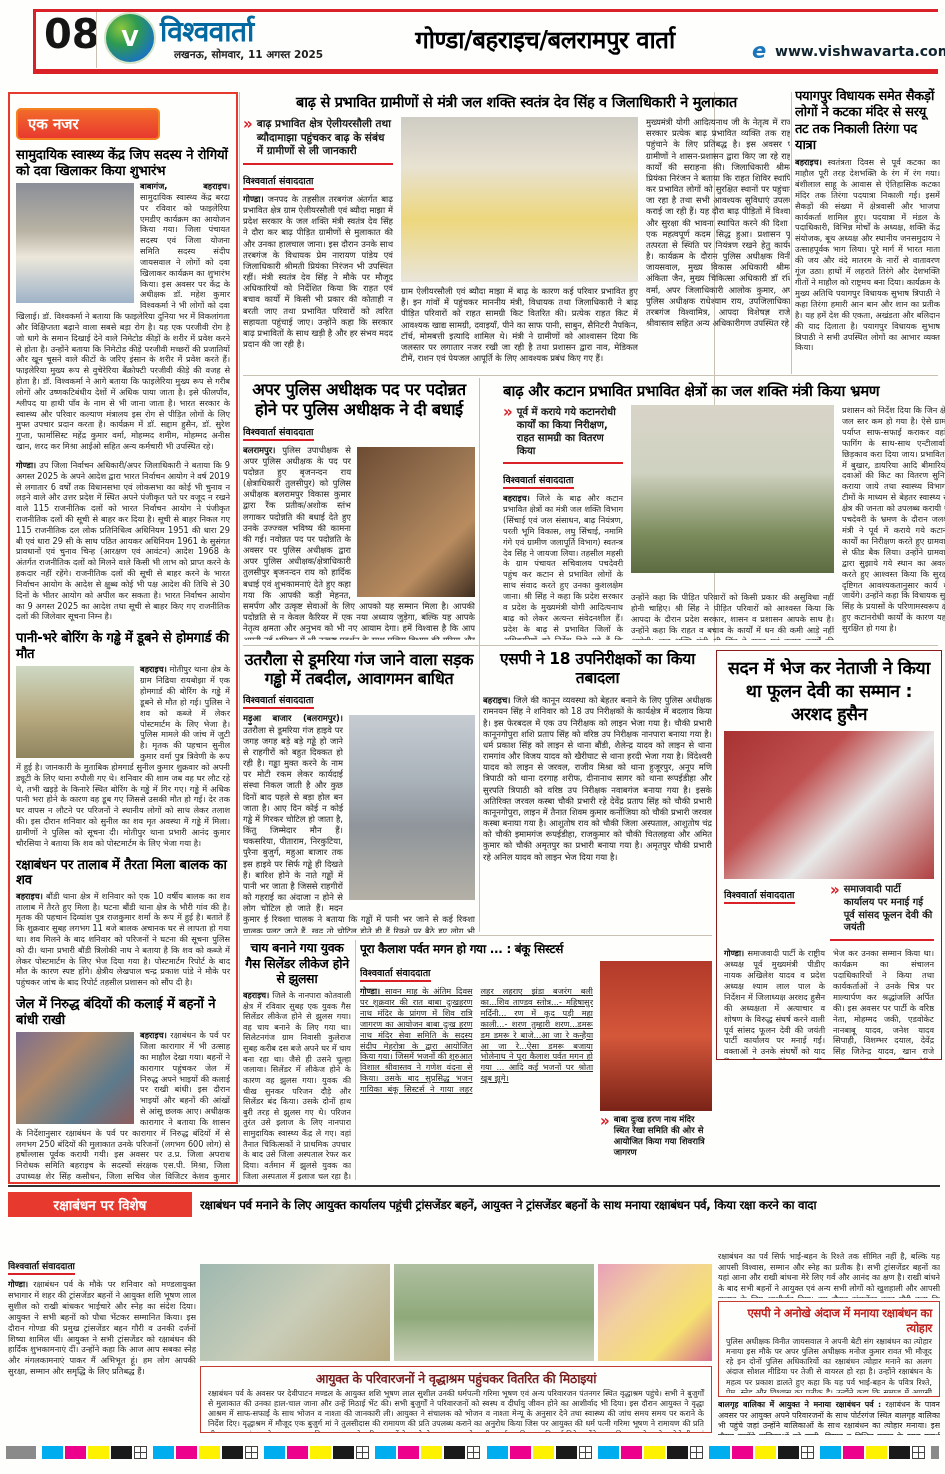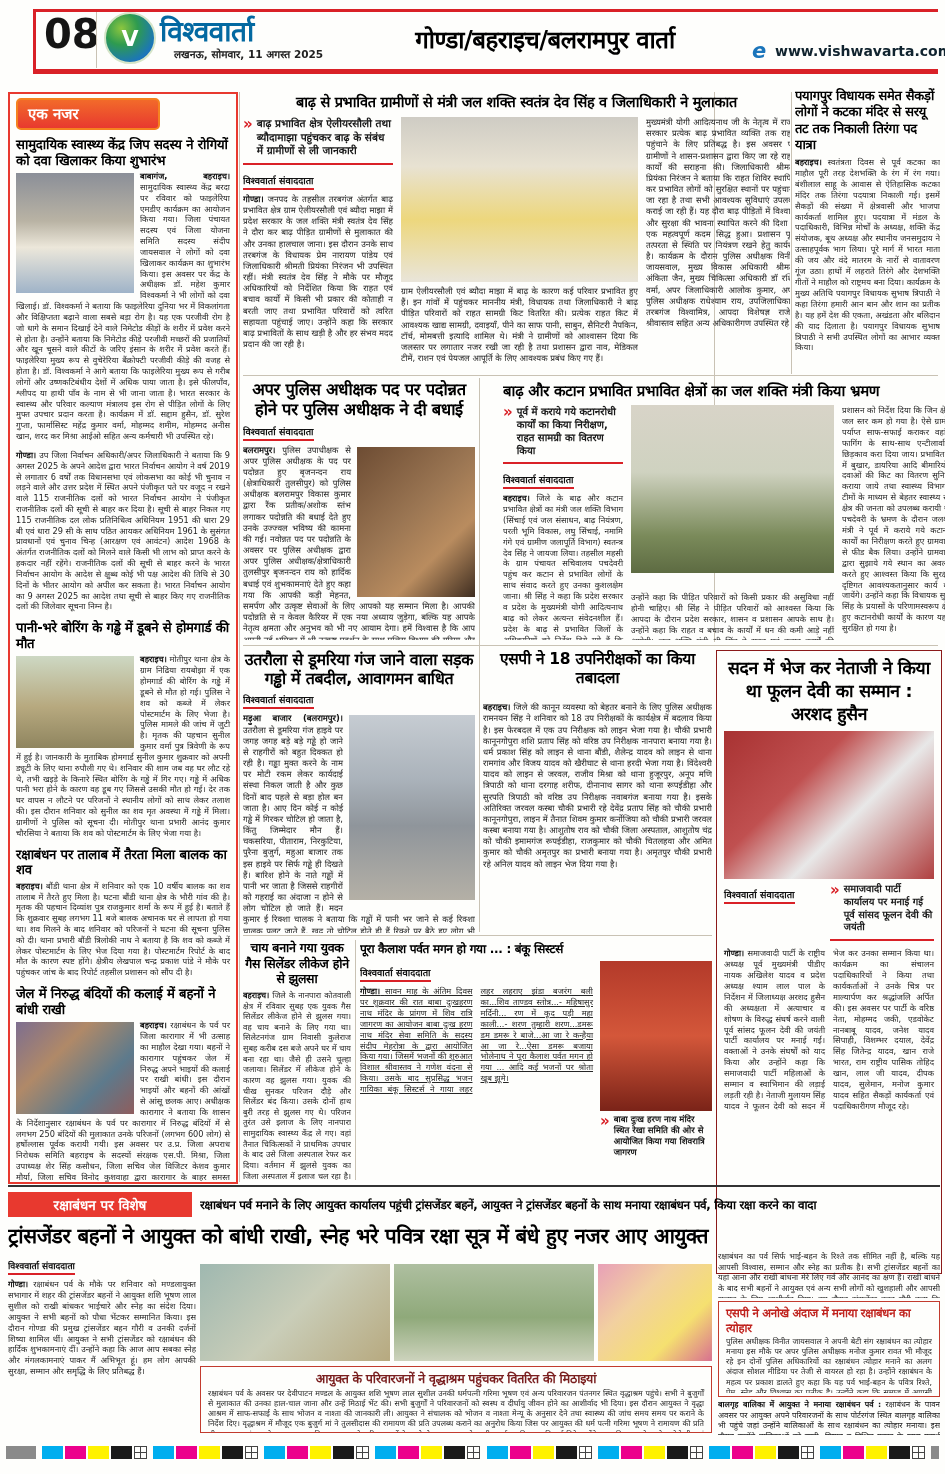--- a/index.html
+++ b/index.html
@@ -34,21 +34,21 @@
   .ph-lead{background:linear-gradient(180deg,#cfccc4 0%,#e8e2d2 30%,#edd77d 62%,#e9e5da 100%);}
   .ph-office{background:linear-gradient(135deg,#6d4c33 0%,#9b7653 45%,#b98c5f 70%,#3e2d20 100%);}
   .ph-katan{background:linear-gradient(180deg,#d8d4c8 0%,#cfd2c0 40%,#7a8a5a 78%,#5d6b42 100%);}
   .ph-road{background:linear-gradient(180deg,#c6ccd2 0%,#aab2ba 35%,#8f959b 60%,#b4b0a6 100%);}
   .ph-phoolan{background:linear-gradient(135deg,#a83232 0%,#c05050 35%,#e8e8e8 60%,#b04040 100%);}
   .ph-temple{background:linear-gradient(180deg,#b33a2a 0%,#d4573a 50%,#7a2318 100%);}
   .ph-sofa{background:linear-gradient(135deg,#9fb8b0 0%,#c9cdb8 50%,#b7a97f 100%);}
   .ph-garden{background:linear-gradient(180deg,#aebfa0 0%,#8fa97a 55%,#cdd3bd 100%);}
   .ph-kids{background:linear-gradient(135deg,#e8a0b8 0%,#f2d0a0 35%,#f5e070 70%,#d87090 100%);}
   
-  .en-box{left:8px;top:92px;width:230px;height:1092px;border:2px solid #e8392f;padding:3px 6px;box-sizing:border-box;}
+  .en-box{left:8px;top:92px;width:230px;height:1092px;border:2px solid #e8392f;padding:13px 6px;box-sizing:border-box;}
   .en-head{background:linear-gradient(180deg,#f26a2a,#e8392f);border:2px solid #f58220;border-radius:5px;
            color:#fff;font-weight:800;font-size:15px;padding:3px 10px 5px;width:120px;margin:1px 0 7px;}
   .en-title{font-size:13.2px;font-weight:800;line-height:1.18;margin:3px 0 3px;color:#000;letter-spacing:-0.2px;}
   .en-body{font-size:8.2px;line-height:1.32;text-align:justify;color:#262626;}
   .en-photo{float:left;width:118px;height:92px;margin:2px 6px 2px 0;}
   .en-art{margin-bottom:8px;}
   
   .redbox{border:1.5px solid #c23b2e;box-sizing:border-box;padding:3px 7px;}
   .phoolan-box{border:1.5px solid #8b1a1a;box-sizing:border-box;padding:6px 7px;}
   .nowrap{white-space:nowrap;overflow:hidden;}
@@ -207,27 +207,27 @@
     <div class="byline">विश्ववार्ता संवाददाता</div>
     <div class="body">
       <span class="photo ph-road" style="float:right;width:126px;height:185px;margin:2px 0 3px 6px;"></span>
       <span class="dl">मड़ुआ बाजार (बलरामपुर)।</span>
       <span>उतरौला से डूमरिया गंज हाइवे पर जगह जगह बड़े बड़े गड्ढे हो जाने से राहगीरों को बहुत दिक्कत हो रही है। गड्ढा मुक्त करने के नाम पर मोटी रकम लेकर कार्यदाई संस्था निकल जाती है और कुछ दिनों बाद पहले से बड़ा होल बन जाता है। आए दिन कोई न कोई गड्ढे में गिरकर चोटिल हो जाता है, किंतु जिम्मेदार मौन हैं। चकसरिया, पीताराम, निरकुटिया, पुरैना बुजुर्ग, महुआ बाजार तक इस हाइवे पर सिर्फ गड्ढे ही दिखते हैं। बारिश होने के नाते गड्ढों में पानी भर जाता है जिससे राहगीरों को गहराई का अंदाजा न होने से लोग चोटिल हो जाते हैं। मदन कुमार ई रिक्शा चालक ने बताया कि गड्ढों में पानी भर जाने से कई रिक्शा चालक पलट जाते हैं, खुद तो चोटिल होते ही हैं रिक्शे पर बैठे हुए लोग भी चोटिल होते हैं। शीप राम, सीता राम, गोपाल चौधरी, सुरेश कुमार, ने सड़क मार्ग को शासन प्रशासन से गड्ढा मुक्त कराए जाने की मांग की है।</span>
     </div>
   </div>
 
   <div class="art" style="left:483px;top:650px;width:229px;height:283px;">
     <div class="title" style="font-size:15.5px;line-height:1.2;text-align:center;">एसपी ने 18 उपनिरीक्षकों का किया तबादला</div>
-    <div class="body" style="margin-top:15px;">
+    <div class="body" style="margin-top:8px;">
       <span class="dl">बहराइच।</span>
       <span>जिले की कानून व्यवस्था को बेहतर बनाने के लिए पुलिस अधीक्षक रामनयन सिंह ने शनिवार को 18 उप निरीक्षकों के कार्यक्षेत्र में बदलाव किया है। इस फेरबदल में एक उप निरीक्षक को लाइन भेजा गया है। चौकी प्रभारी कानूनगोपुरा शशि प्रताप सिंह को वरिष्ठ उप निरीक्षक नानपारा बनाया गया है। धर्म प्रकाश सिंह को लाइन से थाना बौंडी, शैलेन्द्र यादव को लाइन से थाना रामगांव और विजय यादव को खैरीघाट से थाना हरदी भेजा गया है। विंदेश्वरी यादव को लाइन से जरवल, राजीव मिश्रा को थाना हुजूरपुर, अनूप मणि त्रिपाठी को थाना दरगाह शरीफ, दीनानाथ सागर को थाना रूपईडीहा और सुरपति त्रिपाठी को वरिष्ठ उप निरीक्षक नवाबगंज बनाया गया है। इसके अतिरिक्त जरवल कस्बा चौकी प्रभारी रहे देवेंद्र प्रताप सिंह को चौकी प्रभारी कानूनगोपुरा, लाइन में तैनात शिवम कुमार कर्नोजिया को चौकी प्रभारी जरवल कस्बा बनाया गया है। आशुतोष राव को चौकी जिला अस्पताल, आशुतोष चंद्र को चौकी इमामगंज रूपईडीहा, राजकुमार को चौकी चितलहवा और अमित कुमार को चौकी अमृतपुर का प्रभारी बनाया गया है। अमृतपुर चौकी प्रभारी रहे अनिल यादव को लाइन भेज दिया गया है।</span>
     </div>
   </div>
 
-  <div class="art phoolan-box" style="left:716px;top:650px;width:226px;height:624px;">
+  <div class="art phoolan-box" style="left:716px;top:650px;width:226px;height:410px;">
     <div class="title" style="font-size:17.5px;line-height:1.3;text-align:center;">सदन में भेज कर नेताजी ने किया था फूलन देवी का सम्मान : अरशद हुसैन</div>
     <div class="photo ph-phoolan" style="width:100%;height:148px;margin:6px 0 4px;"></div>
     <div style="display:flex;gap:6px;align-items:flex-start;">
       <div style="width:100px;flex:none;">
         <div class="byline">विश्ववार्ता संवाददाता</div>
       </div>
       <div style="flex:1;">
         <div class="kicker" style="font-size:9.8px;">
           <span class="arw">»</span>
           <span>समाजवादी पार्टी कार्यालय पर मनाई गई पूर्व सांसद फूलन देवी की जयंती</span>
@@ -266,21 +266,20 @@
           <span>बाबा दुःख हरण नाथ मंदिर स्थित रेखा समिति की ओर से आयोजित किया गया शिवरात्रि जागरण</span>
         </div>
       </div>
     </div>
   </div>
 
   <div class="abs" style="left:8px;top:1185px;width:932px;height:2px;background:#333;"></div>
   <div class="abs" style="left:8px;top:1192px;width:184px;height:25px;background:#e8392f;color:#fff;font-weight:800;font-size:13.5px;
        display:flex;align-items:center;justify-content:center;">रक्षाबंधन पर विशेष</div>
   <div class="abs title nowrap" style="left:200px;top:1196px;width:740px;font-size:11.8px;">रक्षाबंधन पर्व मनाने के लिए आयुक्त कार्यालय पहुंची ट्रांसजेंडर बहनें, आयुक्त ने ट्रांसजेंडर बहनों के साथ मनाया रक्षाबंधन पर्व, किया रक्षा करने का वादा</div>
-  <div class="abs title nowrap" style="left:8px;top:1221px;width:932px;font-size:20.5px;">ट्रांसजेंडर बहनों ने आयुक्त को बांधी राखी, स्नेह भरे पवित्र रक्षा सूत्र में बंधे हुए नजर आए आयुक्त</div>
 
   <div class="art" style="left:8px;top:1254px;width:188px;height:180px;">
     <div class="byline" style="font-size:9px;">विश्ववार्ता संवाददाता</div>
     <div class="body" style="font-size:8.2px;">
       <span class="dl">गोण्डा।</span>
       <span>रक्षाबंधन पर्व के मौके पर शनिवार को मण्डलायुक्त सभागार में शहर की ट्रांसजेंडर बहनों ने आयुक्त शशि भूषण लाल सुशील को राखी बांधकर भाईचारे और स्नेह का संदेश दिया। आयुक्त ने सभी बहनों को पौधा भेंटकर सम्मानित किया। इस दौरान गोण्डा की प्रमुख ट्रांसजेंडर बहन गौरी व उनकी दर्जनों शिष्या शामिल थीं। आयुक्त ने सभी ट्रांसजेंडर को रक्षाबंधन की हार्दिक शुभकामनाएं दीं। उन्होंने कहा कि आज आप सबका स्नेह और मंगलकामनाएं पाकर मैं अभिभूत हूं। हम लोग आपकी सुरक्षा, सम्मान और समृद्धि के लिए प्रतिबद्ध हैं।</span>
     </div>
   </div>
 
   <div class="abs photo ph-sofa" style="left:200px;top:1264px;width:190px;height:97px;"></div>
@@ -288,21 +287,21 @@
   <div class="abs photo ph-kids" style="left:598px;top:1264px;width:114px;height:97px;"></div>
 
   <div class="art redbox" style="left:200px;top:1366px;width:512px;height:67px;">
     <div class="title" style="font-size:12.5px;text-align:center;color:#7a1f1f;">आयुक्त के परिवारजनों ने वृद्धाश्रम पहुंचकर वितरित की मिठाइयां</div>
     <div class="body" style="font-size:7.8px;line-height:1.3;margin-top:2px;">रक्षाबंधन पर्व के अवसर पर देवीपाटन मण्डल के आयुक्त शशि भूषण लाल सुशील उनकी धर्मपत्नी गरिमा भूषण एवं अन्य परिवारजन पंतनगर स्थित वृद्धाश्रम पहुंचे। सभी ने बुजुर्गों से मुलाकात की उनका हाल-चाल जाना और उन्हें मिठाई भेंट की। सभी बुजुर्गों ने परिवारजनों को स्वस्थ व दीर्घायु जीवन होने का आशीर्वाद भी दिया। इस दौरान आयुक्त ने वृद्धा आश्रम में साफ-सफाई के साथ भोजन व नाश्ता की जानकारी ली। आयुक्त ने संचालक को भोजन व नाश्ता मेन्यू के अनुसार देने तथा स्वास्थ्य की जांच समय समय पर कराने के निर्देश दिए। वृद्धाश्रम में मौजूद एक बुजुर्ग मां ने तुलसीदास की रामायण की प्रति उपलब्ध कराने का अनुरोध किया जिस पर आयुक्त की धर्म पत्नी गरिमा भूषण ने रामायण की प्रति शीघ्र आश्रम पहुंच जाने का आश्वासन दिया। आयुक्त के परिवार जनों के आने से वृद्धा आश्रम के सभी बुजुर्ग काफी प्रसन्न दिखाई दिये उन्होंने कहा की आप लोग हमेशा ऐसे ही यहां आते रहिए।</div>
   </div>
 
   <div class="art" style="left:718px;top:1252px;width:222px;height:183px;">
     <div class="body" style="font-size:8px;height:46px;overflow:hidden;">रक्षाबंधन का पर्व सिर्फ भाई-बहन के रिश्ते तक सीमित नहीं है, बल्कि यह आपसी विश्वास, सम्मान और स्नेह का प्रतीक है। सभी ट्रांसजेंडर बहनों का यहां आना और राखी बांधना मेरे लिए गर्व और आनंद का क्षण है। राखी बांधने के बाद सभी बहनों ने आयुक्त एवं अन्य सभी लोगों को खुशहाली और आपसी सद्भाव के लिए आशीर्वाद दिया। इस दौरान ट्रांसजेंडर बहन गौरी कहा कि देवीपाटन मण्डल में शायद पहली बार ऐसा हुआ है कि ट्रांसजेंडर बहनों ने आयुक्त कार्यालय पहुंचकर आयुक्त को राखी बांधकर पर्व को खास ढंग से मनाया है। इस मौके पर मुख्य विकास अधिकारी, अपर आयुक्त, अपर पुलिस अधीक्षक व अन्य अतिथि गण उपस्थित रहे।</div>
     <div class="redbox" style="margin-top:3px;">
-      <div class="title" style="font-size:11.5px;color:#c0231e;text-align:left;">एसपी ने अनोखे अंदाज में मनाया रक्षाबंधन का त्योहार</div>
+      <div class="title" style="font-size:11.5px;color:#c0231e;text-align:right;">एसपी ने अनोखे अंदाज में मनाया रक्षाबंधन का त्योहार</div>
       <div class="body" style="font-size:7.8px;line-height:1.3;margin-top:2px;height:56px;overflow:hidden;">पुलिस अधीक्षक विनीत जायसवाल ने अपनी बेटी संग रक्षाबंधन का त्योहार मनाया इस मौके पर अपर पुलिस अधीक्षक मनोज कुमार रावत भी मौजूद रहे इन दोनों पुलिस अधिकारियों का रक्षाबंधन त्योहार मनाने का अलग अंदाज सोशल मीडिया पर तेजी से वायरल हो रहा है। उन्होंने रक्षाबंधन के महत्व पर प्रकाश डालते हुए कहा कि यह पर्व भाई-बहन के पवित्र रिश्ते, प्रेम, स्नेह और विश्वास का प्रतीक है। उन्होंने कहा कि समाज में आपसी प्रेम, सम्मान और सहयोग की भावना बनाए रखने के लिए ऐसे पर्व अहम भूमिका निभाते हैं।</div>
     </div>
     <div class="body" style="font-size:7.9px;margin-top:3px;">
       <span class="dl">बालगृह बालिका में आयुक्त ने मनाया रक्षाबंधन पर्व :</span>
       <span>रक्षाबंधन के पावन अवसर पर आयुक्त अपने परिवारजनों के साथ पोर्टरगंज स्थित बालगृह बालिका भी पहुंचे जहां उन्होंने बालिकाओं के साथ रक्षाबंधन का त्योहार मनाया। इस दौरान उन्होंने बालिकाओं को राखी, मिष्ठान व विभिन्न प्रकार के खाद्य पदार्थ वितरित किए। आयुक्त ने सभी बालिकाओं को रक्षाबंधन की हार्दिक शुभकामनाएं दीं और उनके उज्ज्वल भविष्य की कामना की।</span>
     </div>
   </div>
 
   <div class="abs marks">
     <span class="cap"></span>

